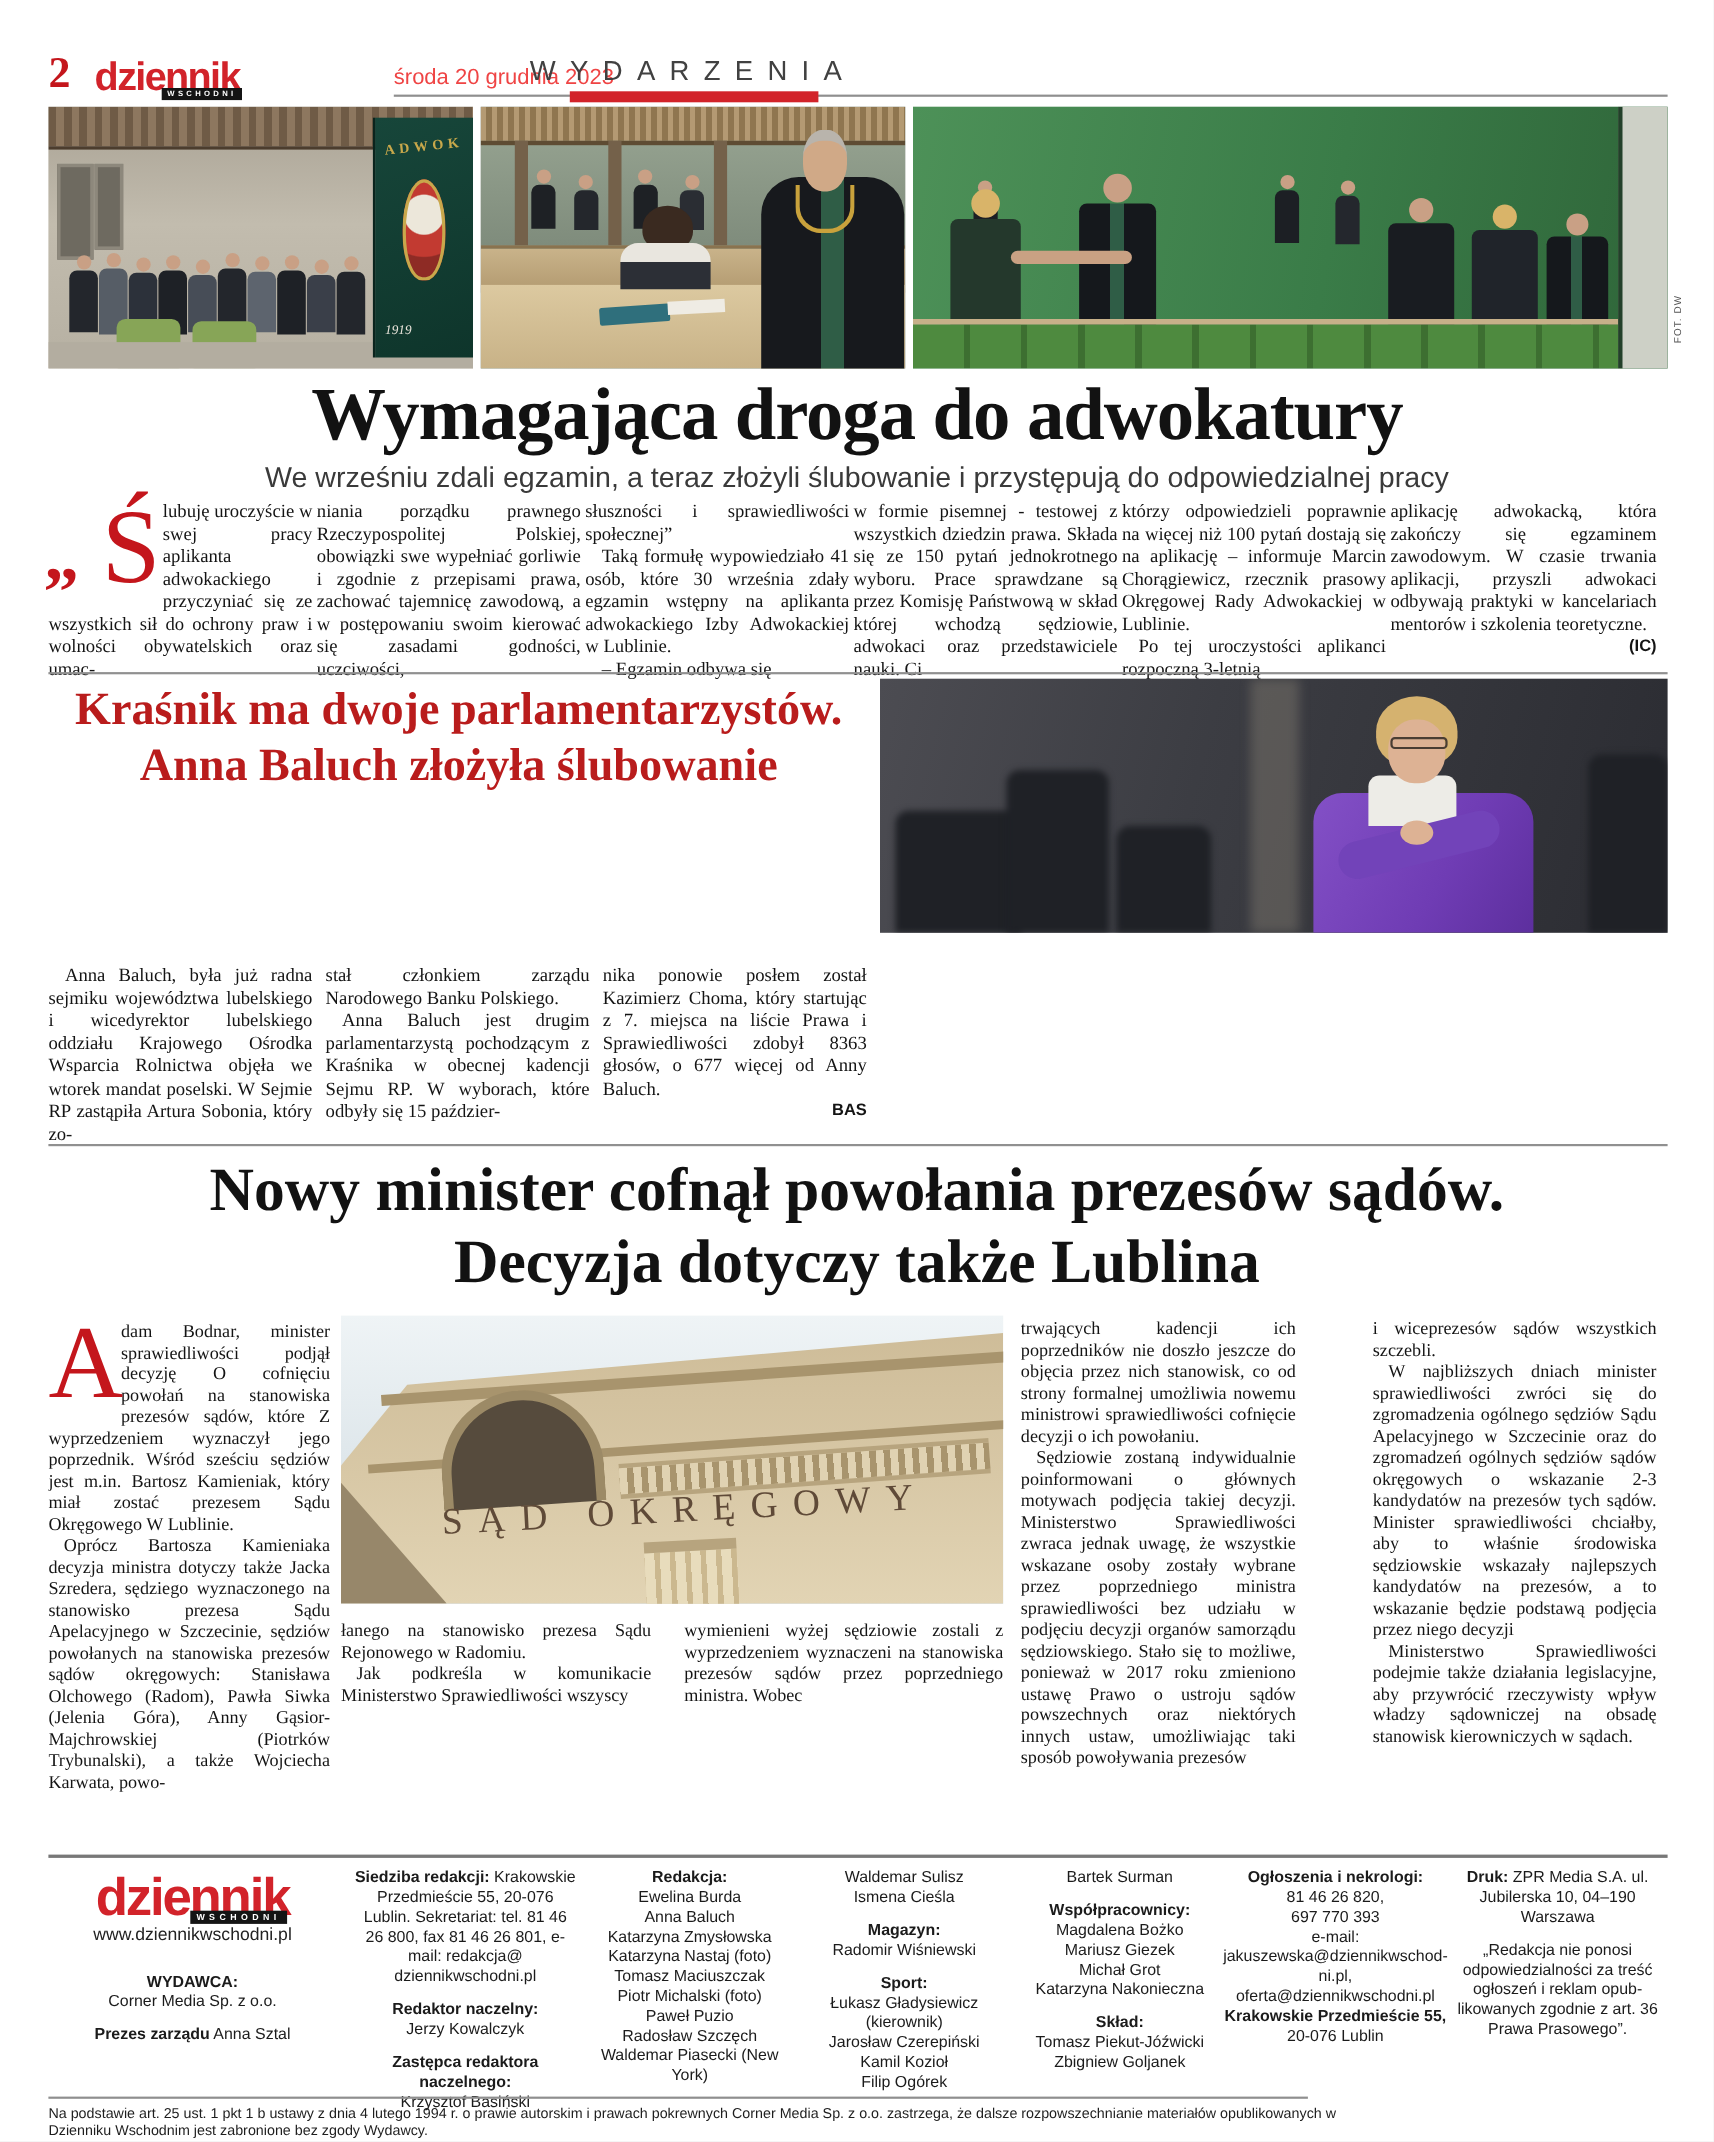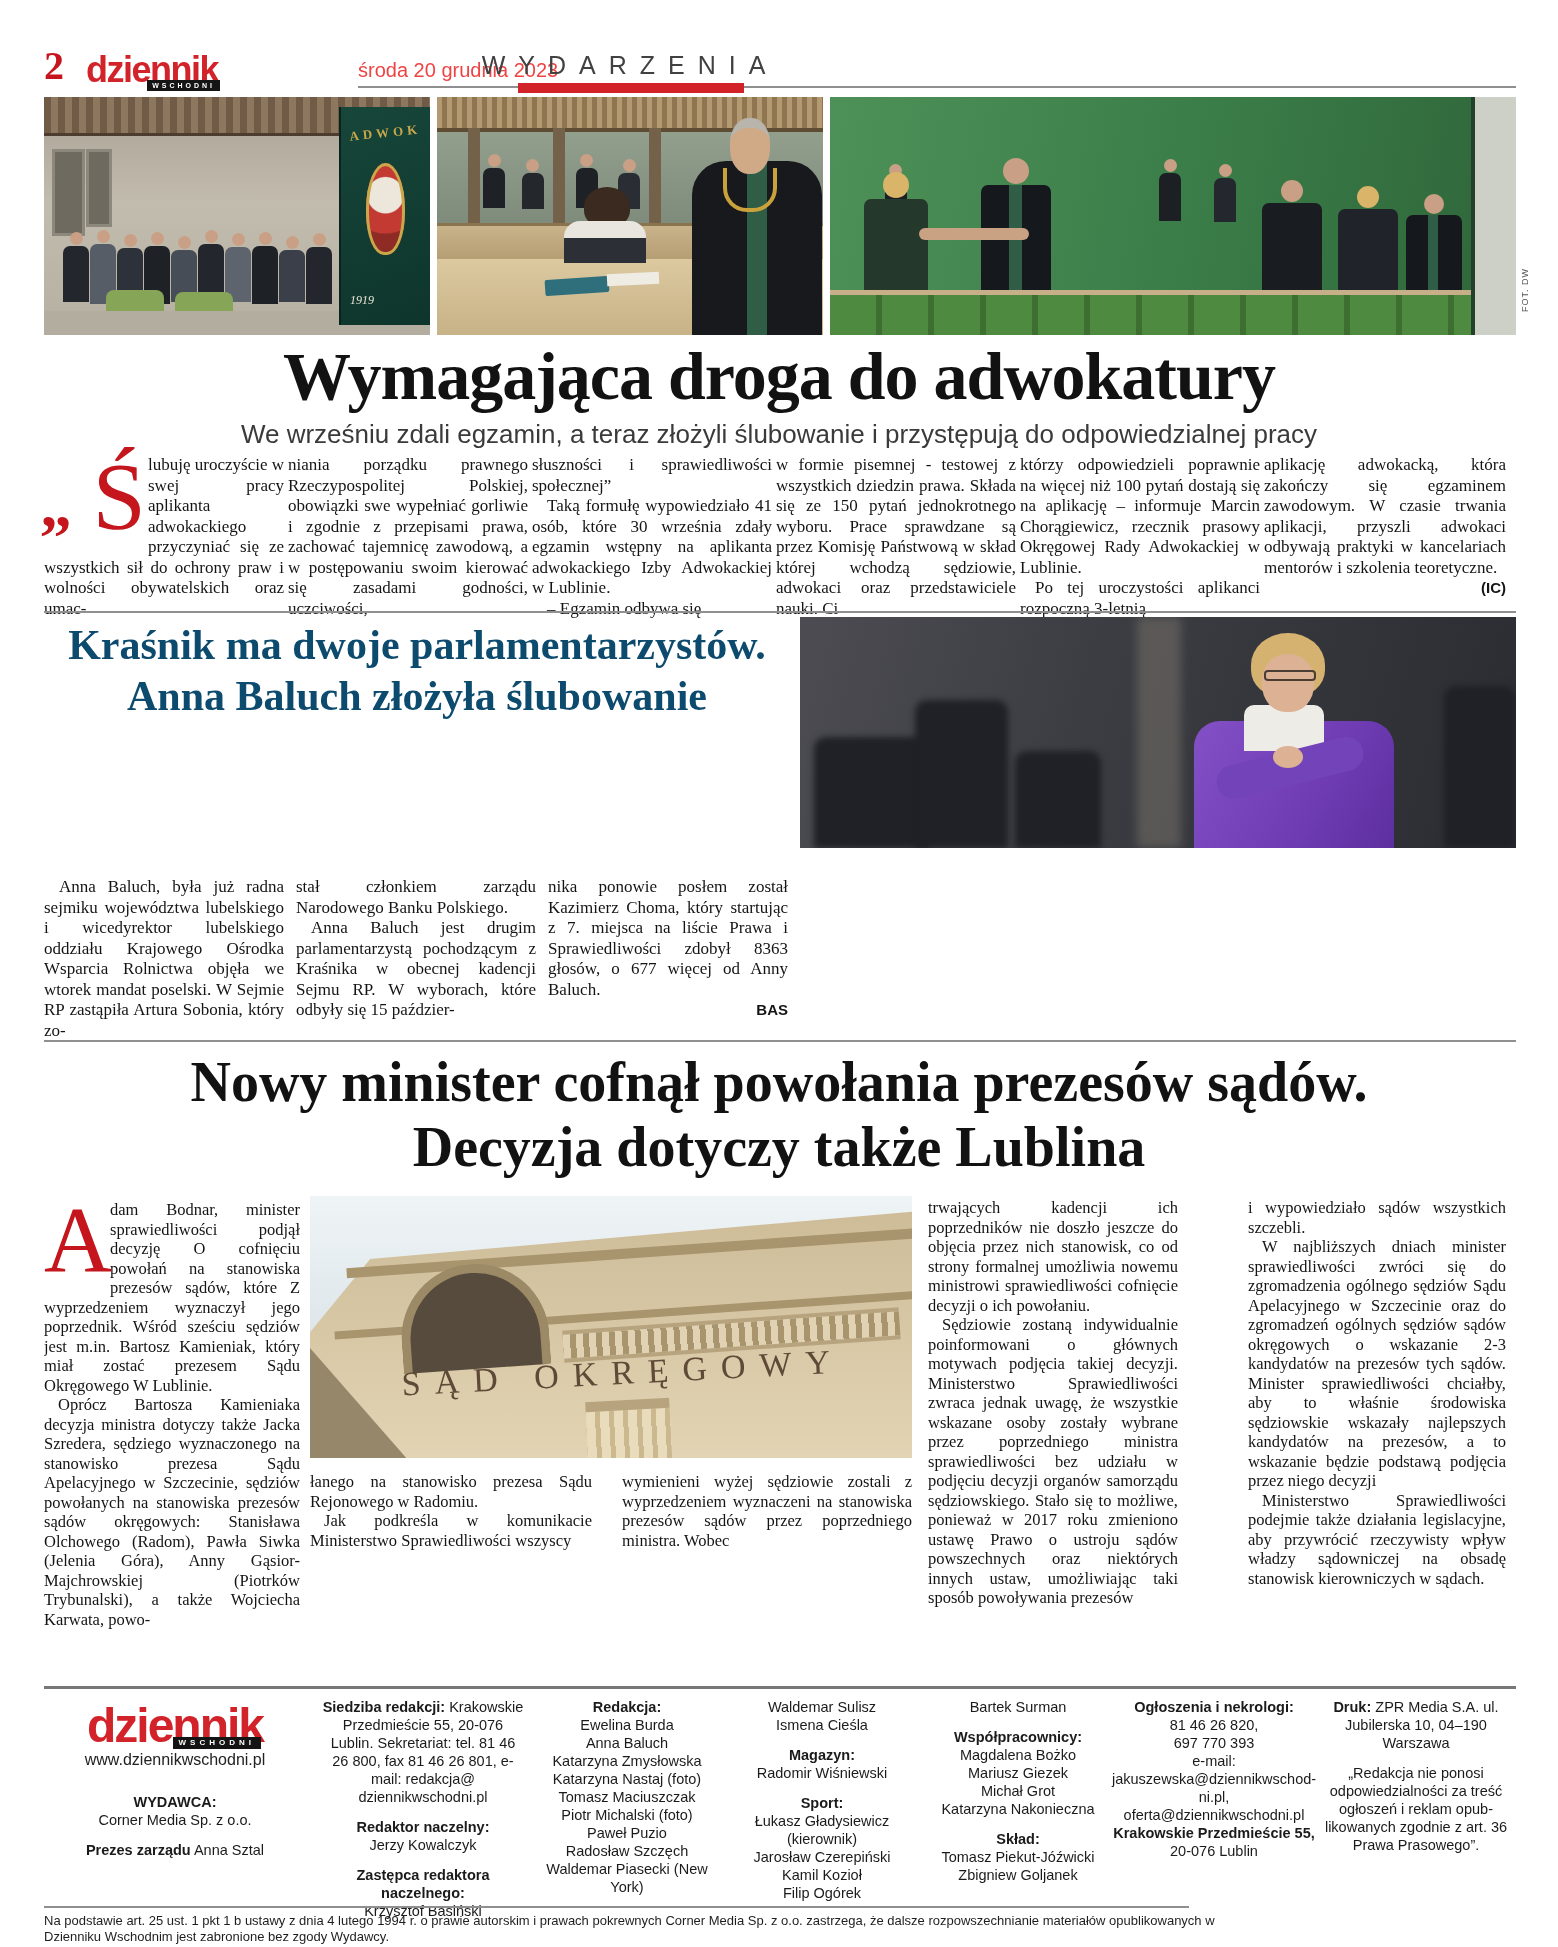--- a/index.html
+++ b/index.html
@@ -120,21 +120,21 @@
   .bodysm p{margin:0;}
   .bodysm p.ind{text-indent:14px;}
   .dcwrap{float:left;position:relative;width:104px;height:84px;}
   .dcwrap .qm{position:absolute;left:-4px;top:18px;font:700 64px/1 "Liberation Serif",serif;color:#c4161c;}
   .dcwrap .dc{position:absolute;right:2px;top:-6px;font:96px/96px "Liberation Serif",serif;color:#c4161c;}
   .dcwrap2{float:left;position:relative;width:66px;height:80px;}
   .dcwrap2 .dc{position:absolute;left:0;top:-8px;font:94px/94px "Liberation Serif",serif;color:#c4161c;}
   .byline{text-align:right;font:700 15px/20px "Liberation Sans",sans-serif;color:#141414;}
 
   .h2{left:44px;top:620px;width:746px;text-align:center;
-      font:700 42px/1.22 "Liberation Serif",serif;color:#0c4a6e;}
+      font:700 42px/1.22 "Liberation Serif",serif;color:#b91c1c;}
   .h3{left:0;top:1050px;width:100%;text-align:center;
       font:700 56px/1.16 "Liberation Serif",serif;color:#121212;}
 
   
   .fcol{font:14.5px/18px "Liberation Sans",sans-serif;color:#1b1b1b;text-align:center;}
   .fcol .lbl{font-weight:700;}
   .fcol .sec{margin-top:12px;}
   .fbrand{position:relative;display:inline-block;font:700 48px/1 "Liberation Sans",sans-serif;
       color:#d2232a;letter-spacing:-2px;}
   .fbrand .bbox{position:absolute;right:2px;bottom:1px;background:#141414;color:#fff;
@@ -377,21 +377,21 @@
     <p class="ind">Jak podkreśla w komunikacie Ministerstwo Sprawiedliwości wszyscy</p>
   </div>
   <div class="abs bodysm" style="left:622px;top:1472px;width:290px;height:175px;">
     <p>wymienieni wyżej sędziowie zostali z wyprzedzeniem wyznaczeni na stanowiska prezesów sądów przez poprzedniego ministra. Wobec</p>
   </div>
   <div class="abs bodysm" style="left:928px;top:1198px;width:250px;height:475px;overflow:hidden;">
     <p>trwających kadencji ich poprzedników nie doszło jeszcze do objęcia przez nich stanowisk, co od strony formalnej umożliwia nowemu ministrowi sprawiedliwości cofnięcie decyzji o ich powołaniu.</p>
     <p class="ind">Sędziowie zostaną indywidualnie poinformowani o głównych motywach podjęcia takiej decyzji. Ministerstwo Sprawiedliwości zwraca jednak uwagę, że wszystkie wskazane osoby zostały wybrane przez poprzedniego ministra sprawiedliwości bez udziału w podjęciu decyzji organów samorządu sędziowskiego. Stało się to możliwe, ponieważ w 2017 roku zmieniono ustawę Prawo o ustroju sądów powszechnych oraz niektórych innych ustaw, umożliwiając taki sposób powoływania prezesów</p>
   </div>
   <div class="abs bodysm" style="left:1248px;top:1198px;width:258px;height:475px;overflow:hidden;">
-    <p>i wypowiedziało sądów wszystkich szczebli.</p>
+    <p>i wiceprezesów sądów wszystkich szczebli.</p>
     <p class="ind">W najbliższych dniach minister sprawiedliwości zwróci się do zgromadzenia ogólnego sędziów Sądu Apelacyjnego w Szczecinie oraz do zgromadzeń ogólnych sędziów sądów okręgowych o wskazanie 2-3 kandydatów na prezesów tych sądów. Minister sprawiedliwości chciałby, aby to właśnie środowiska sędziowskie wskazały najlepszych kandydatów na prezesów, a to wskazanie będzie podstawą podjęcia przez niego decyzji</p>
     <p class="ind">Ministerstwo Sprawiedliwości podejmie także działania legislacyjne, aby przywrócić rzeczywisty wpływ władzy sądowniczej na obsadę stanowisk kierowniczych w sądach.</p>
   </div>
 
   <div class="abs" style="left:44px;top:1686px;width:1472px;height:3px;background:#787878;"></div>
 
   <div class="abs fcol" style="left:44px;top:1702px;width:262px;text-align:center;">
     <div class="fbrand">
       <span>dziennik</span>
       <span class="bbox">WSCHODNI</span>

